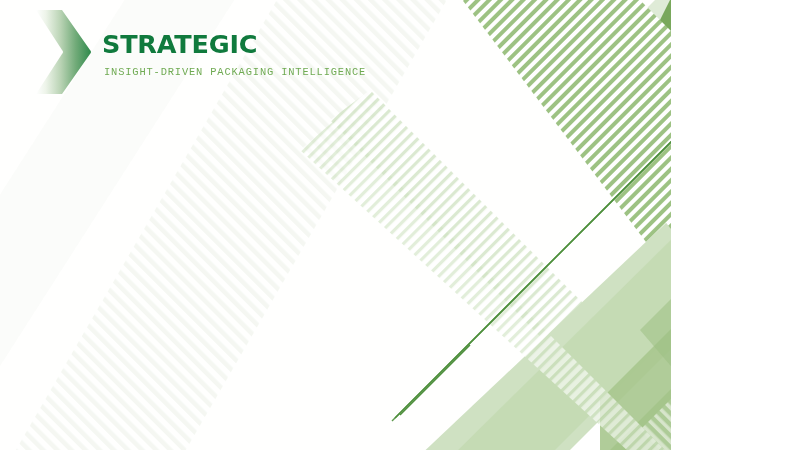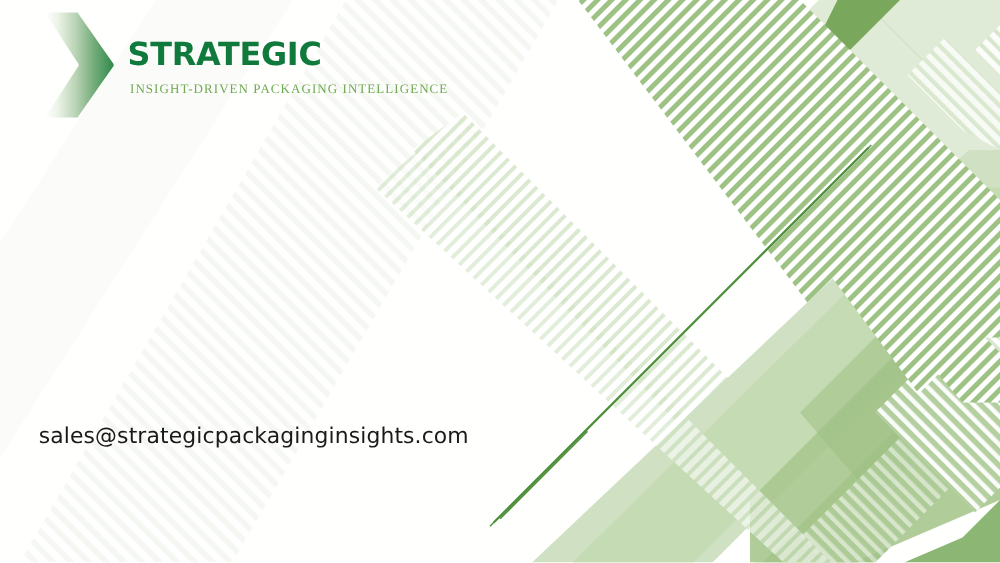--- a/index.html
+++ b/index.html
@@ -5,21 +5,21 @@
   html,body{margin:0;padding:0;}
   body{
     width:800px;height:450px;
     background:#ffffff;
     font-family:"DejaVu Sans", sans-serif;
     overflow:hidden;
     position:relative;
   }
   #slide{
     position:absolute;inset:0;
-    width:800px;height:450px;
+    width:671px;height:450px;
     background:#fffffe;
     overflow:hidden;
   }
   
   #artwork{
     position:absolute;top:0;left:0;
     width:800px;height:450px;
     pointer-events:none;
   }
   
@@ -45,21 +45,21 @@
     font-weight:bold;
     color:#107A3D;
     font-size:25.5px;
     line-height:26px;
     letter-spacing:-0.2px;
     white-space:nowrap;
   }
   #logo-tagline{
     margin-top:9px;
     margin-left:2px;
-    font-family:Liberation Serif, serif;
+    font-family:Liberation Mono, monospace;
     color:#6FAA52;
     font-size:10.4px;
     letter-spacing:0.85px;
     white-space:nowrap;
     font-weight:normal;
   }
   
   #report-title{
     position:absolute;
     left:32px;top:217px;
@@ -246,15 +246,14 @@
       <path d="M4 2 L30 2 L58 42 Q60 44 58 46 L30 86 L4 86 L30 46 Q32 44 30 42 Z" fill="url(#chevGrad)"></path>
     </svg>
 
     <div id="logo-text-block">
       <div class="logo-line">STRATEGIC</div>
       <div id="logo-tagline">INSIGHT-DRIVEN PACKAGING INTELLIGENCE</div>
     </div>
   </div>
 
 
-  <div id="contact-email">sales@strategicpackaginginsights.com</div>
 
 </div>
 
 </body></html>

